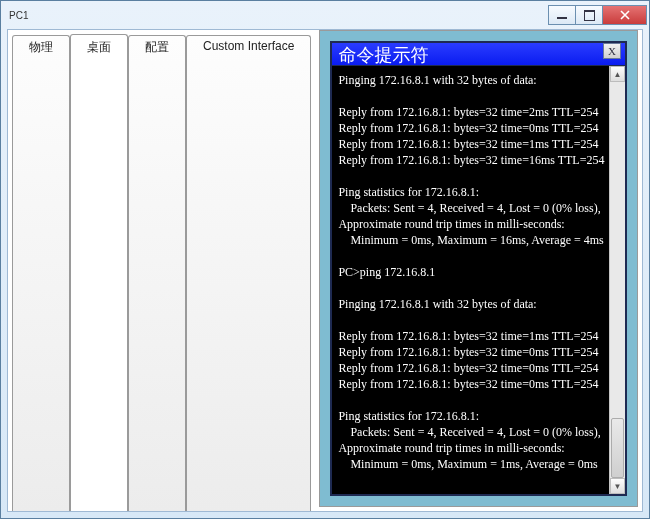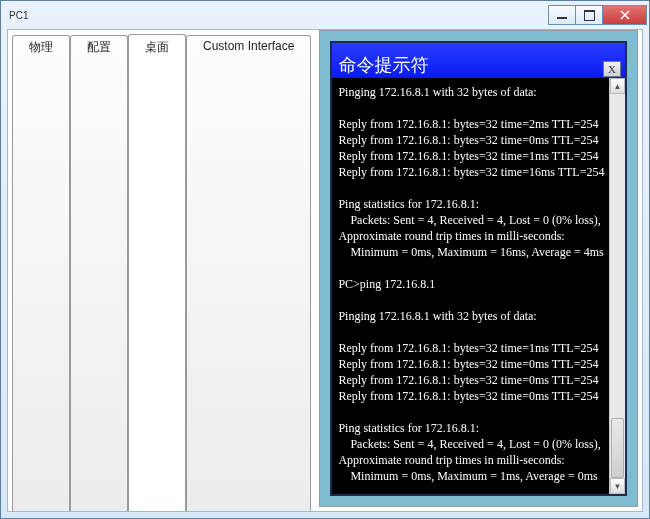--- a/index.html
+++ b/index.html
@@ -86,24 +86,24 @@
   }
   
   .inner-window {
     flex: 1;
     border: 2px solid #1e2a52;
     display: flex; flex-direction: column;
     background: #000;
     overflow: hidden;
   }
   .inner-titlebar {
-    height: 34px;
+    height: 22px;
     background: #1020ff;
     background: linear-gradient(#2a3cff, #0a1cf0);
-    display: flex; align-items: flex-end;
+    display: flex; align-items: flex-start;
     padding: 0 4px 0 6px;
   }
   .inner-title {
     flex: 1;
     color: #fff;
     font-family: "SimSun", "Microsoft YaHei", serif;
     font-size: 18px;
   }
   .inner-close {
     width: 18px; height: 16px;
@@ -169,22 +169,22 @@
         <svg viewBox="0 0 10 10">
             <path d="M1 1 L9 9 M9 1 L1 9" stroke="#fff" stroke-width="1.6"></path>
           </svg>
       </div>
     </div>
   </div>
 
   <div class="outer-body">
     <div class="tab-row">
       <div class="tab"><span>物理</span></div>
+      <div class="tab active"><span>桌面</span></div>
       <div class="tab"><span>配置</span></div>
-      <div class="tab active"><span>桌面</span></div>
       <div class="tab"><span>Custom Interface</span></div>
     </div>
 
     <div class="tab-content-border">
       <div class="inner-window">
         <div class="inner-titlebar">
           <span class="inner-title">命令提示符</span>
           <div class="inner-close">
             <span>X</span>
           </div>

